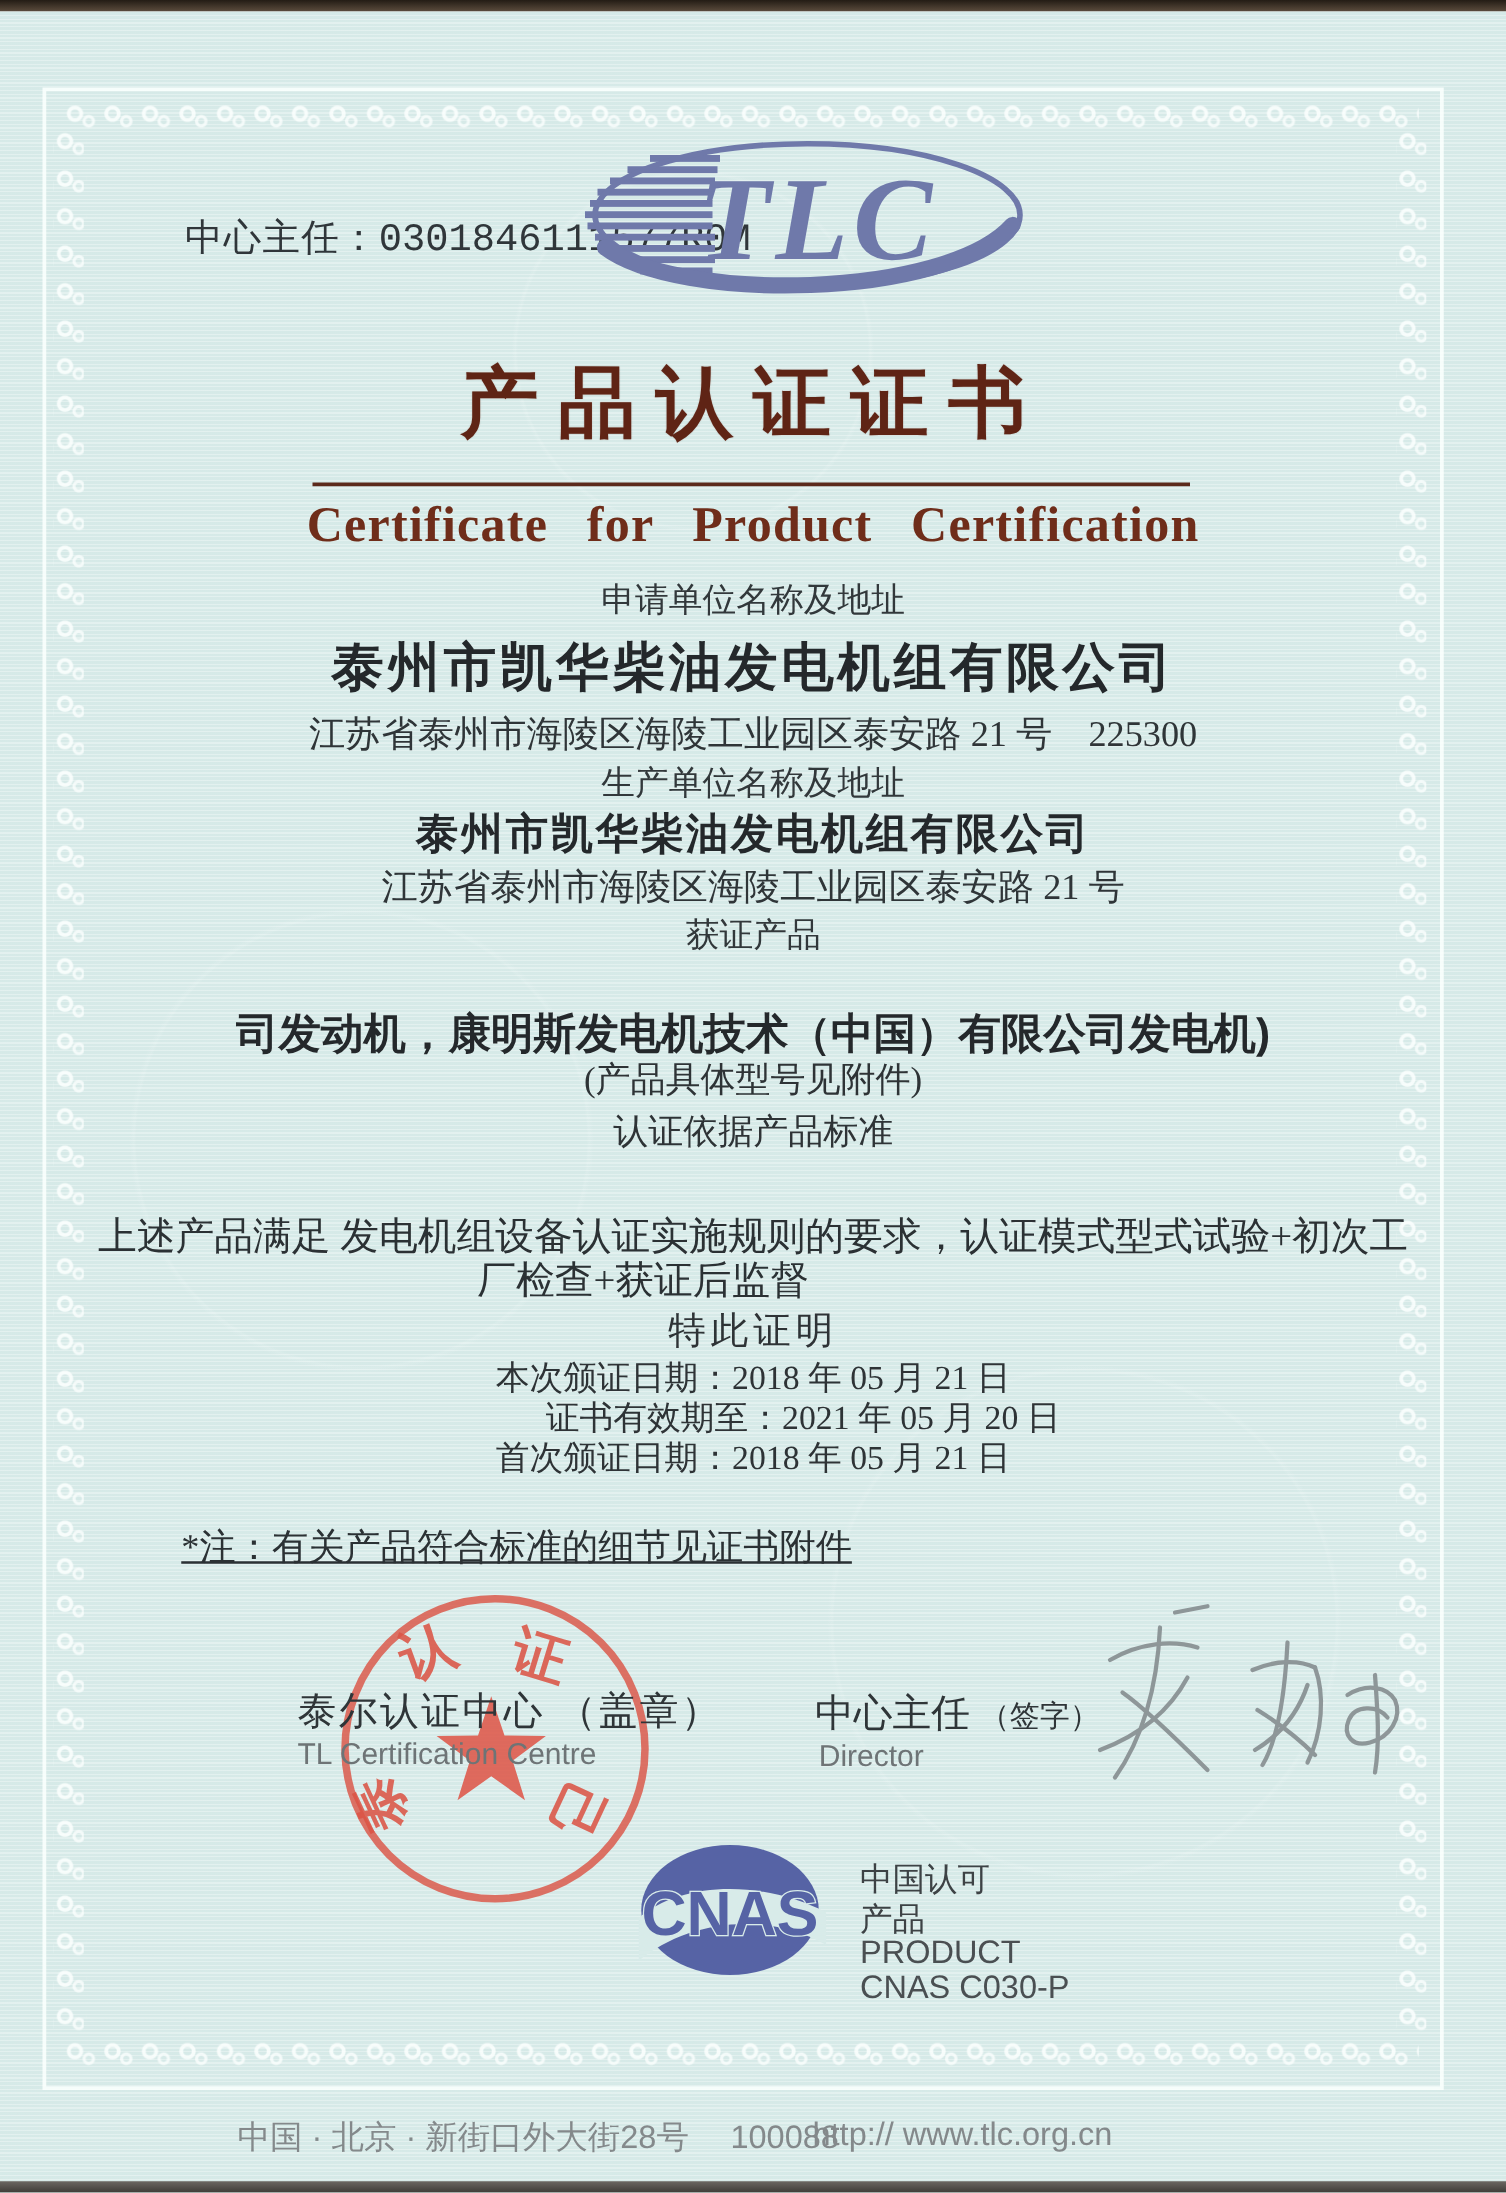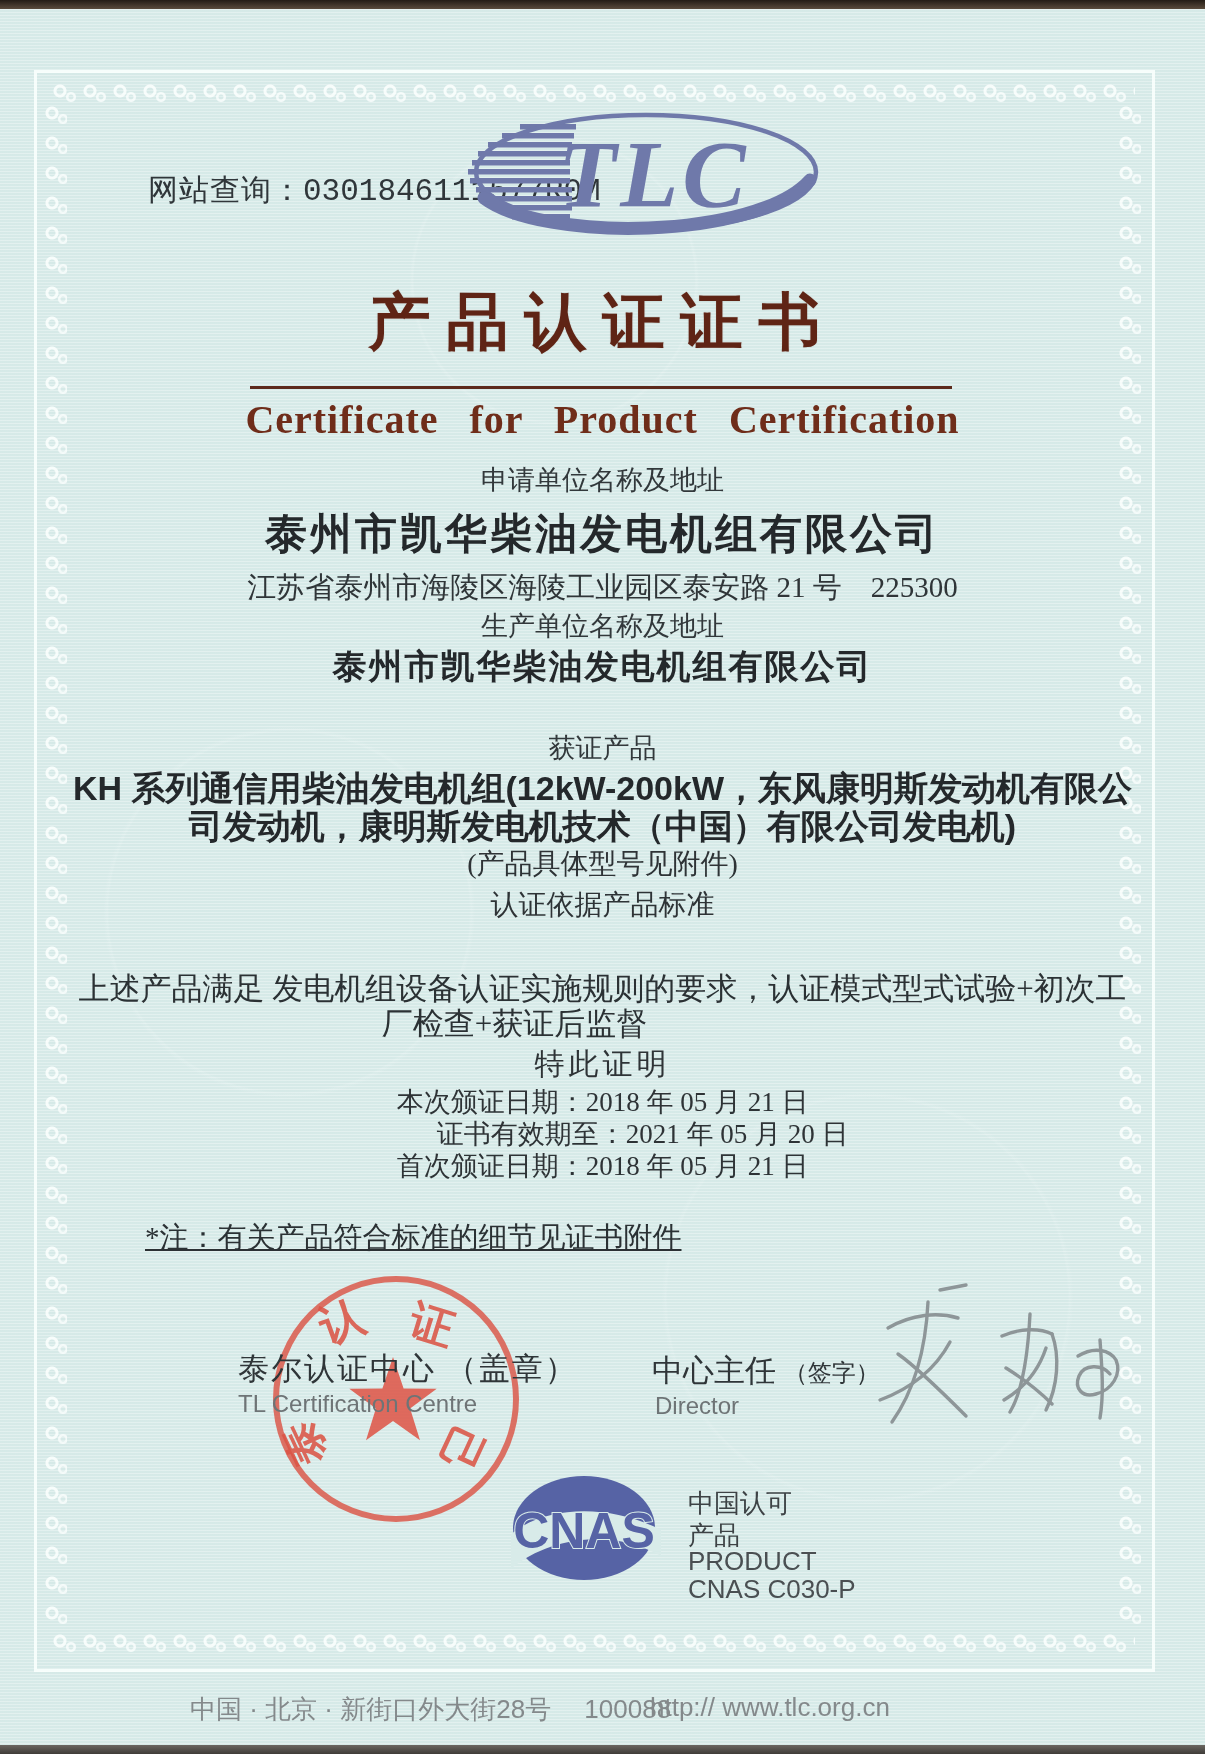--- a/index.html
+++ b/index.html
@@ -94,21 +94,21 @@
   <div class="edge-top"></div>
   <div class="edge-bottom"></div>
 
   <div class="frame">
     <div class="scroll scroll-top"></div>
     <div class="scroll scroll-bottom"></div>
     <div class="scroll scroll-left"></div>
     <div class="scroll scroll-right"></div>
   </div>
 
-  <div class="t cert-no"><span>网站查询：</span><span class="num">0301846111577R0M</span></div>
+  <div class="t cert-no"><span>中心主任：</span><span class="num">0301846111577R0M</span></div>
 
   <svg class="tlc-logo" viewBox="0 0 375 132" xmlns="http://www.w3.org/2000/svg">
     <g fill="#6f79aa">
       <rect x="70" y="16" width="56" height="5.5"></rect>
       <rect x="52" y="25" width="72" height="5.5"></rect>
       <rect x="38" y="34" width="84" height="5.5"></rect>
       <rect x="28" y="43" width="92" height="5.5"></rect>
       <rect x="22" y="52" width="98" height="5.5"></rect>
       <rect x="18" y="61" width="102" height="5.5"></rect>
       <rect x="20" y="70" width="100" height="5.5"></rect>
@@ -125,23 +125,23 @@
   <div class="t center title-cn">产品认证证书</div>
   <div class="title-rule"></div>
   <div class="t center title-en">Certificate for Product Certification</div>
 
   <div class="t center lbl applicant-label">申请单位名称及地址</div>
   <div class="t center applicant-name">泰州市凯华柴油发电机组有限公司</div>
   <div class="t center applicant-addr">江苏省泰州市海陵区海陵工业园区泰安路 21 号　225300</div>
 
   <div class="t center lbl manufacturer-label">生产单位名称及地址</div>
   <div class="t center manufacturer-name">泰州市凯华柴油发电机组有限公司</div>
+  <div class="t center manufacturer-addr">江苏省泰州市海陵区海陵工业园区泰安路 21 号</div>
 
   <div class="t center lbl product-label">获证产品</div>
-  <div class="t center product-line1">KH 系列通信用柴油发电机组(12kW-200kW，东风康明斯发动机有限公</div>
   <div class="t center product-line2">司发动机，康明斯发电机技术（中国）有限公司发电机)</div>
   <div class="t center product-note">(产品具体型号见附件)</div>
 
   <div class="t center standard-label">认证依据产品标准</div>
 
   <div class="t center statement1">上述产品满足 发电机组设备认证实施规则的要求，认证模式型式试验+初次工</div>
   <div class="t center statement2">厂检查+获证后监督</div>
   <div class="t center hereby">特此证明</div>
 
   <div class="t center date-row1"><span>本次颁证日期：</span><span>2018 年 05 月 21 日</span></div>

